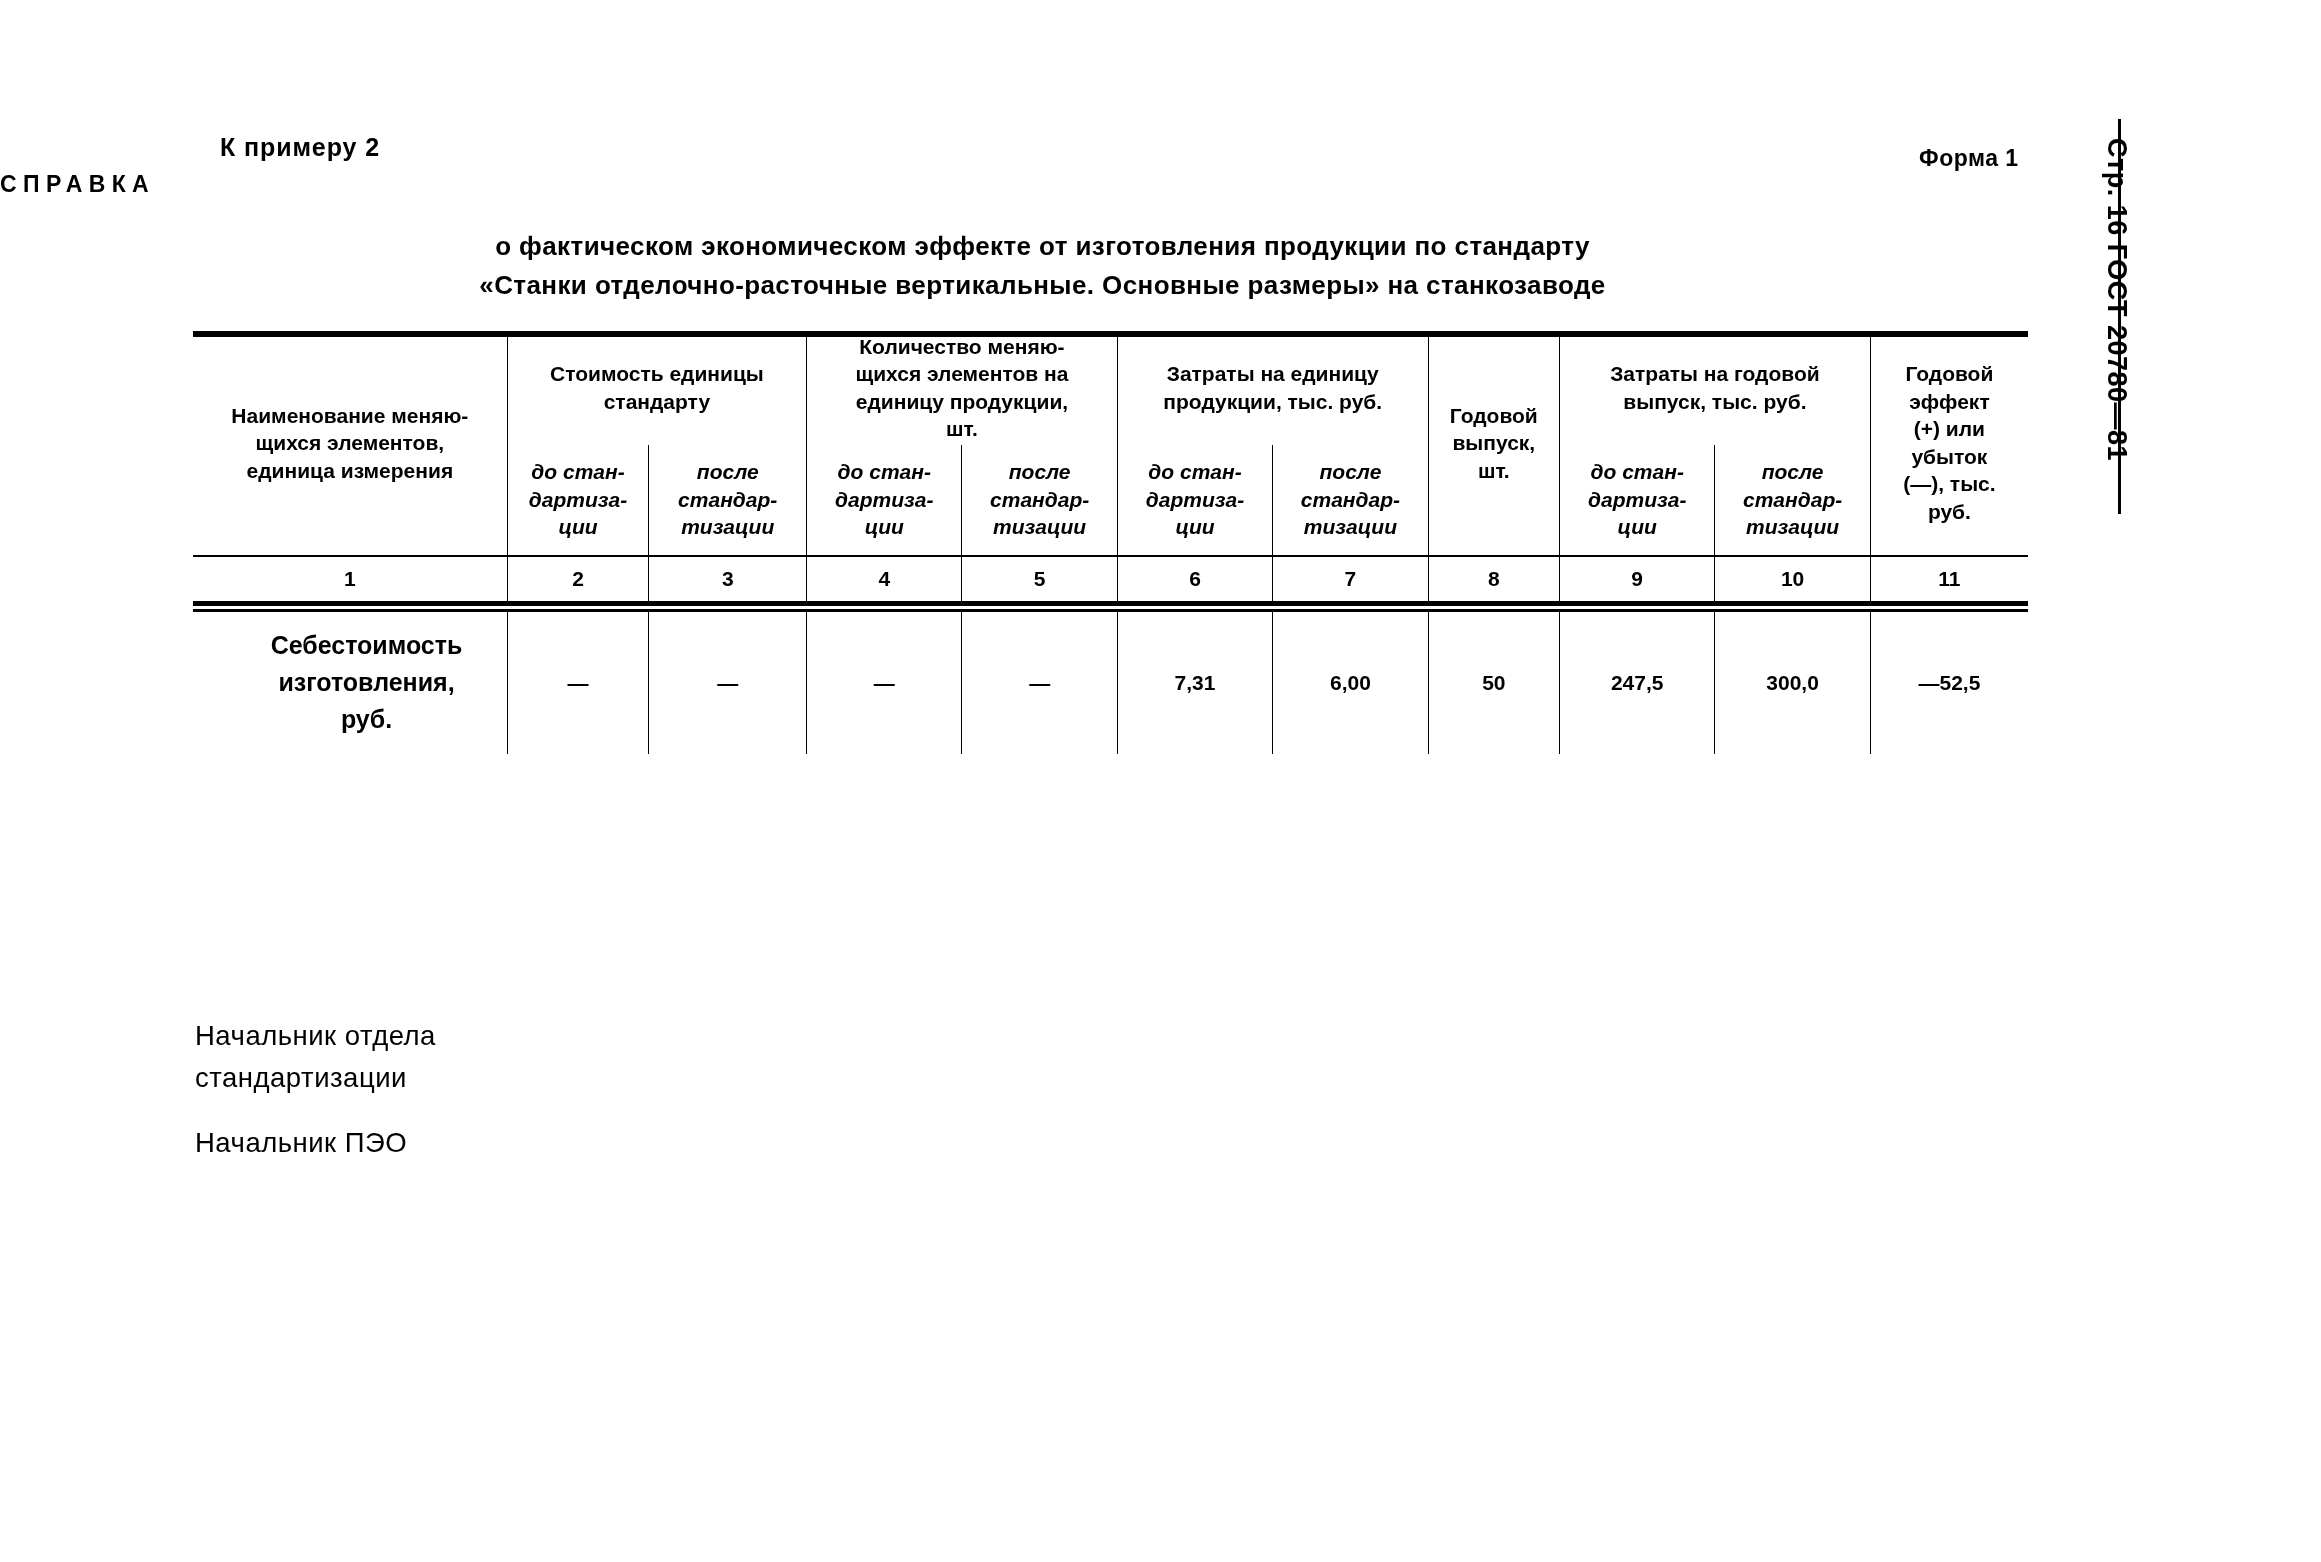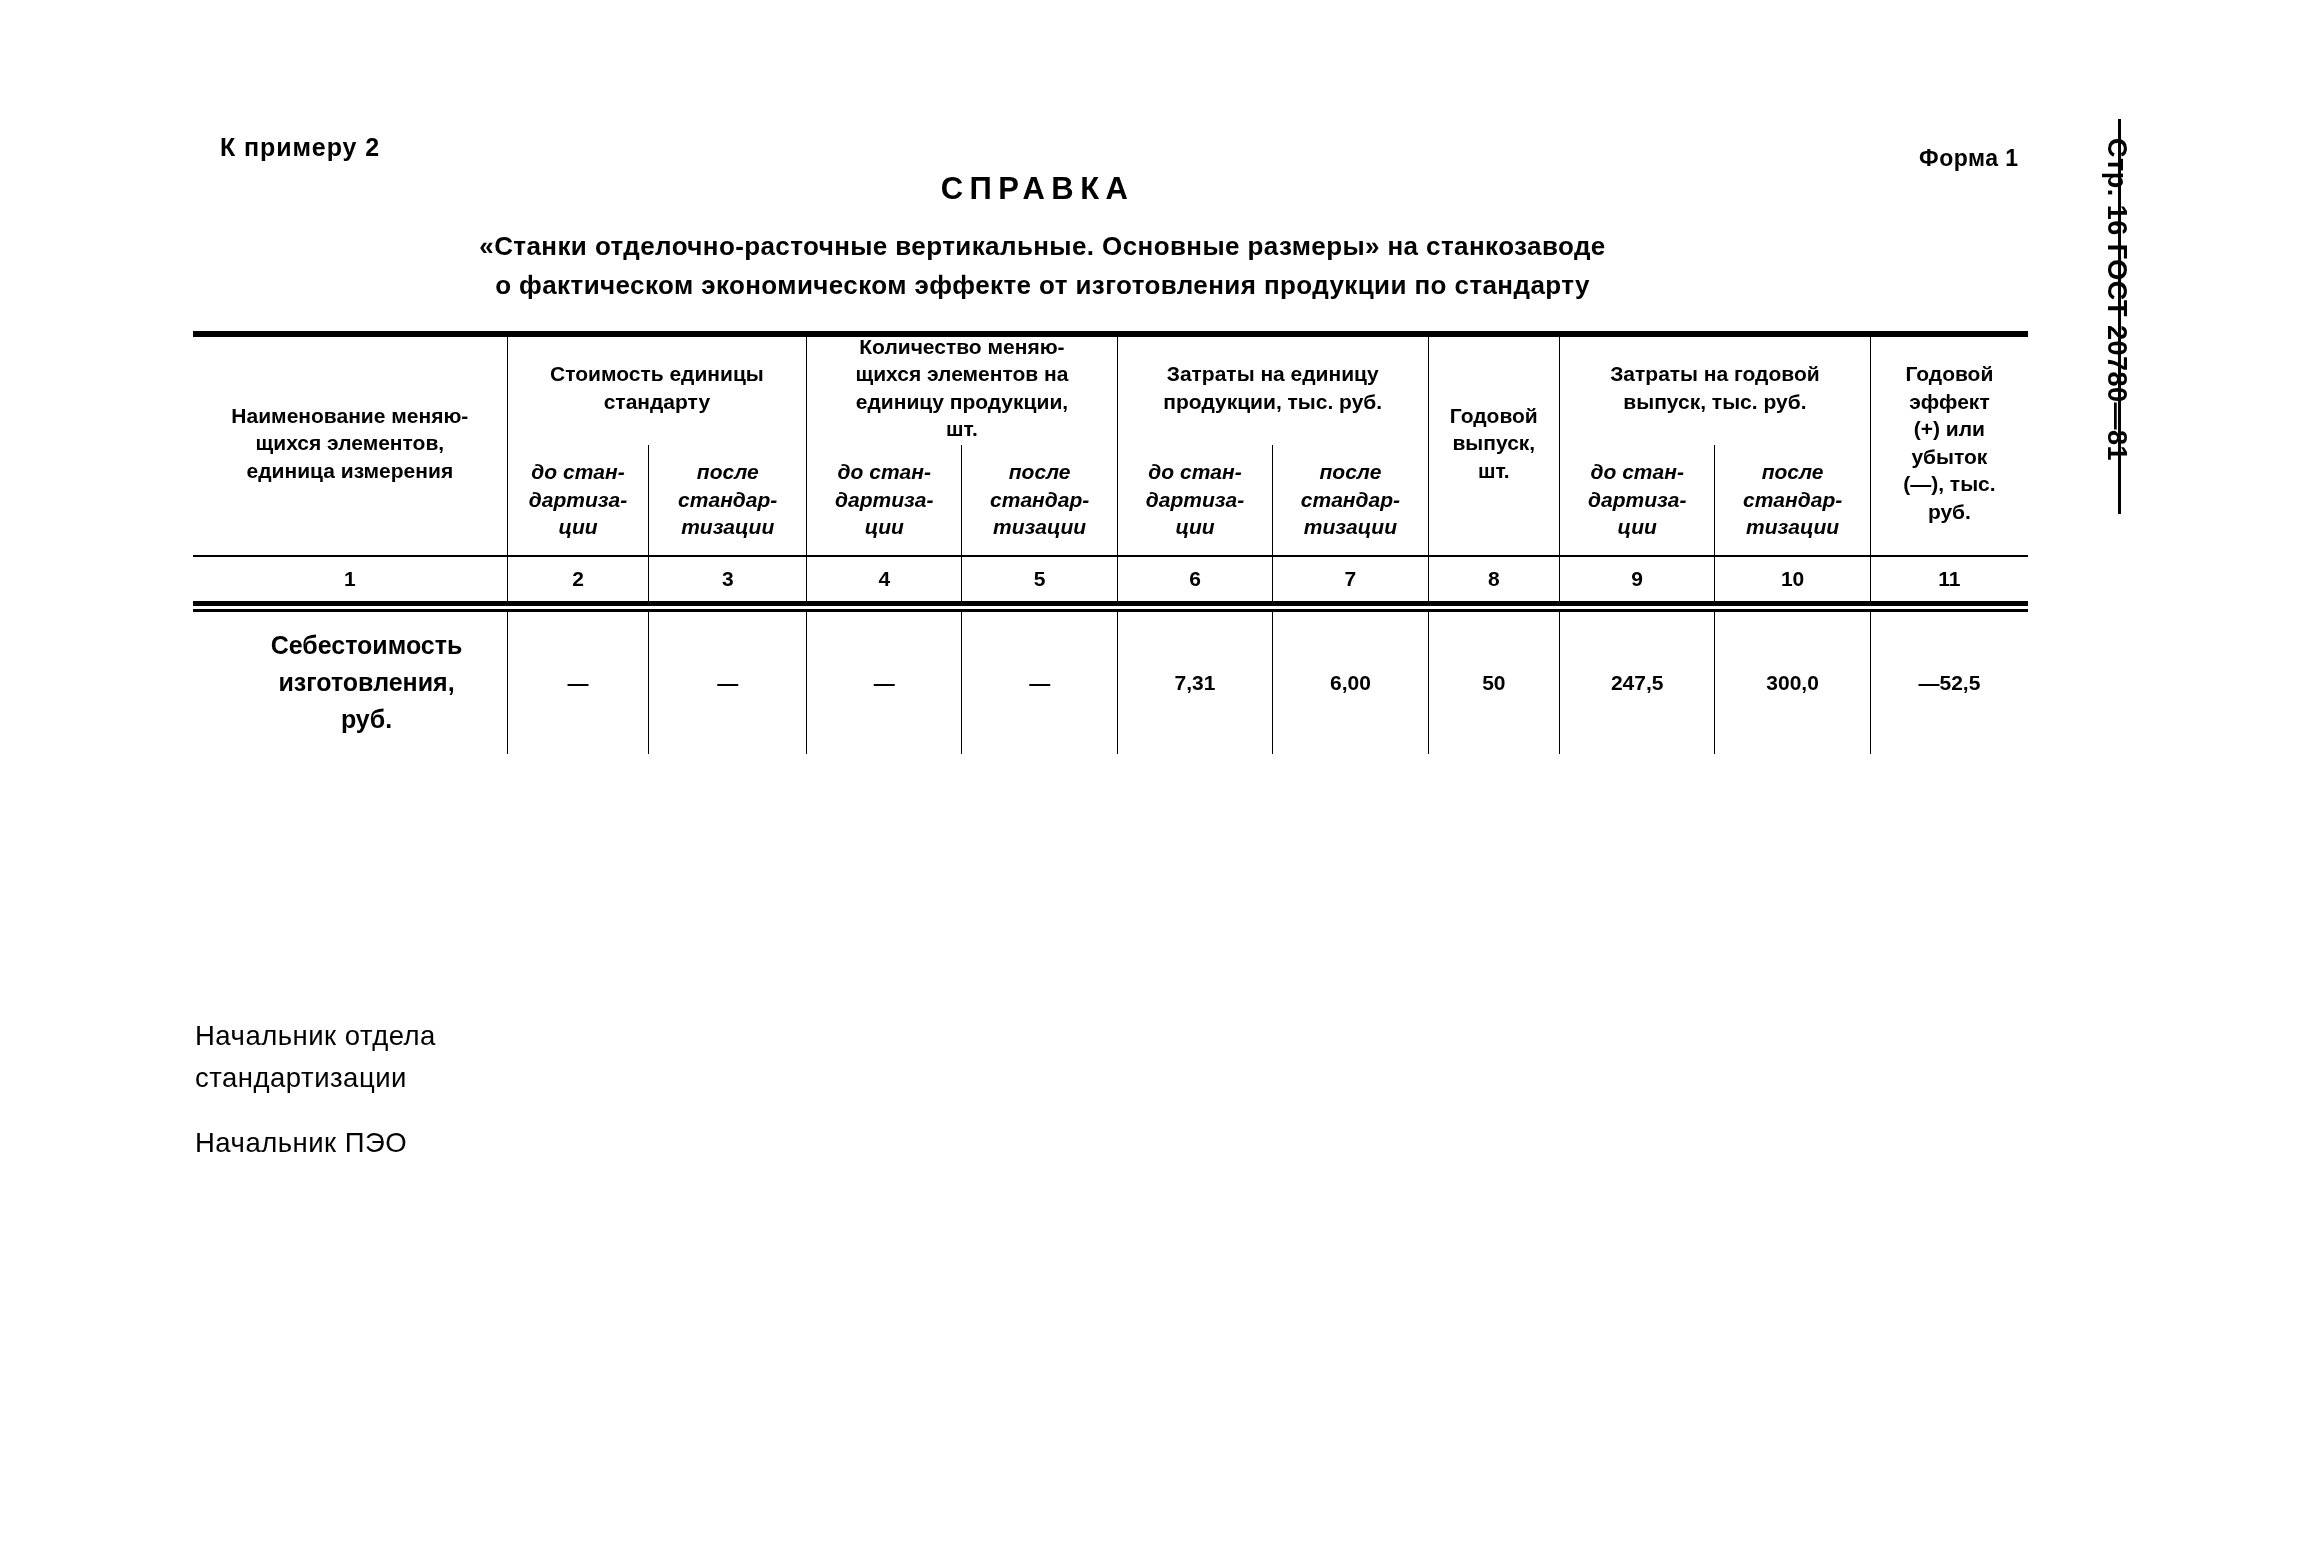--- a/index.html
+++ b/index.html
@@ -63,24 +63,23 @@
     font-weight: bold;
     font-size: 23px;
     letter-spacing: 0.5px;
   }
 
   
   .spravka {
     position: absolute;
     left: 0; top: 171px;
     width: 2075px;
-    text-align: center;
-    font-family: "Liberation Sans", sans-serif;
-    font-weight: bold;
-    font-size: 31px;
+    font-family: "Liberation Sans", sans-serif;
+    font-weight: bold;
+    font-size: 23px;
     letter-spacing: 6.4px;
   }
   .subtitle {
     position: absolute;
     left: 0; top: 227px;
     width: 2085px;
     text-align: center;
     font-family: "Liberation Sans", sans-serif;
     font-weight: bold;
     font-size: 26px;
@@ -171,22 +170,22 @@
 <div class="page">
 
   <div class="side-rule"></div>
   <div class="side-text">Стр. 16 ГОСТ 20780—81</div>
 
   <div class="k-primeru">К примеру 2</div>
   <div class="forma">Форма 1</div>
 
   <div class="spravka">СПРАВКА</div>
   <div class="subtitle">
+    <div>о фактическом экономическом эффекте  от изготовления продукции по стандарту</div>
     <div>«Станки отделочно-расточные вертикальные.  Основные размеры» на станкозаводе</div>
-    <div>о фактическом экономическом эффекте  от изготовления продукции по стандарту</div>
   </div>
 
   <div class="tbl-wrap">
 
     <div class="hline" style="left:0; top:0; width:1835px; height:6.4px;"></div>
 
     <table class="sheet">
       <colgroup>
         <col style="width:275px">
         <col style="width:124px">

